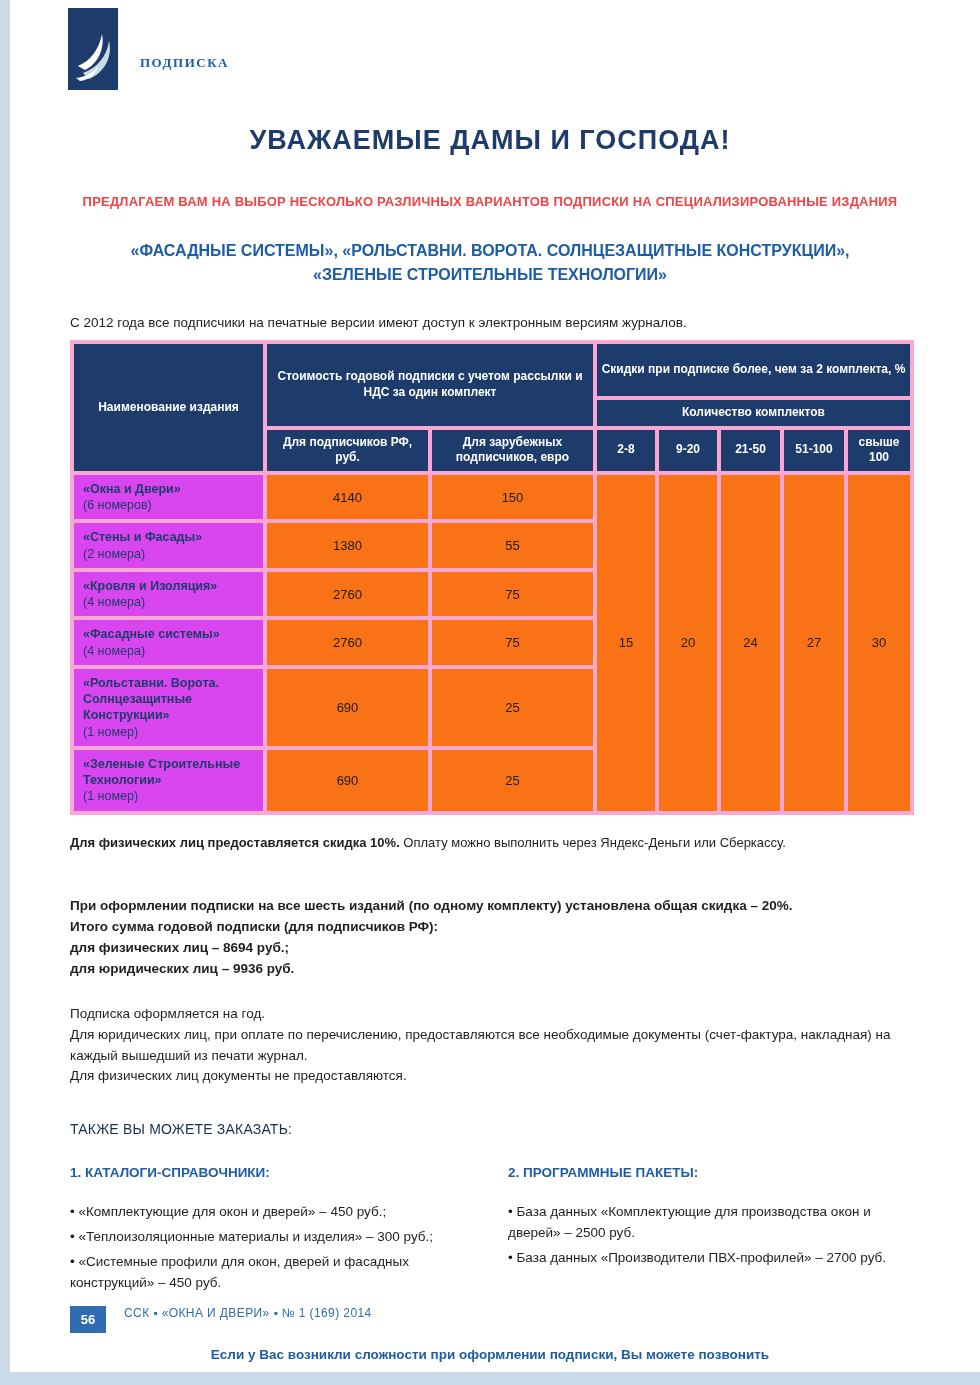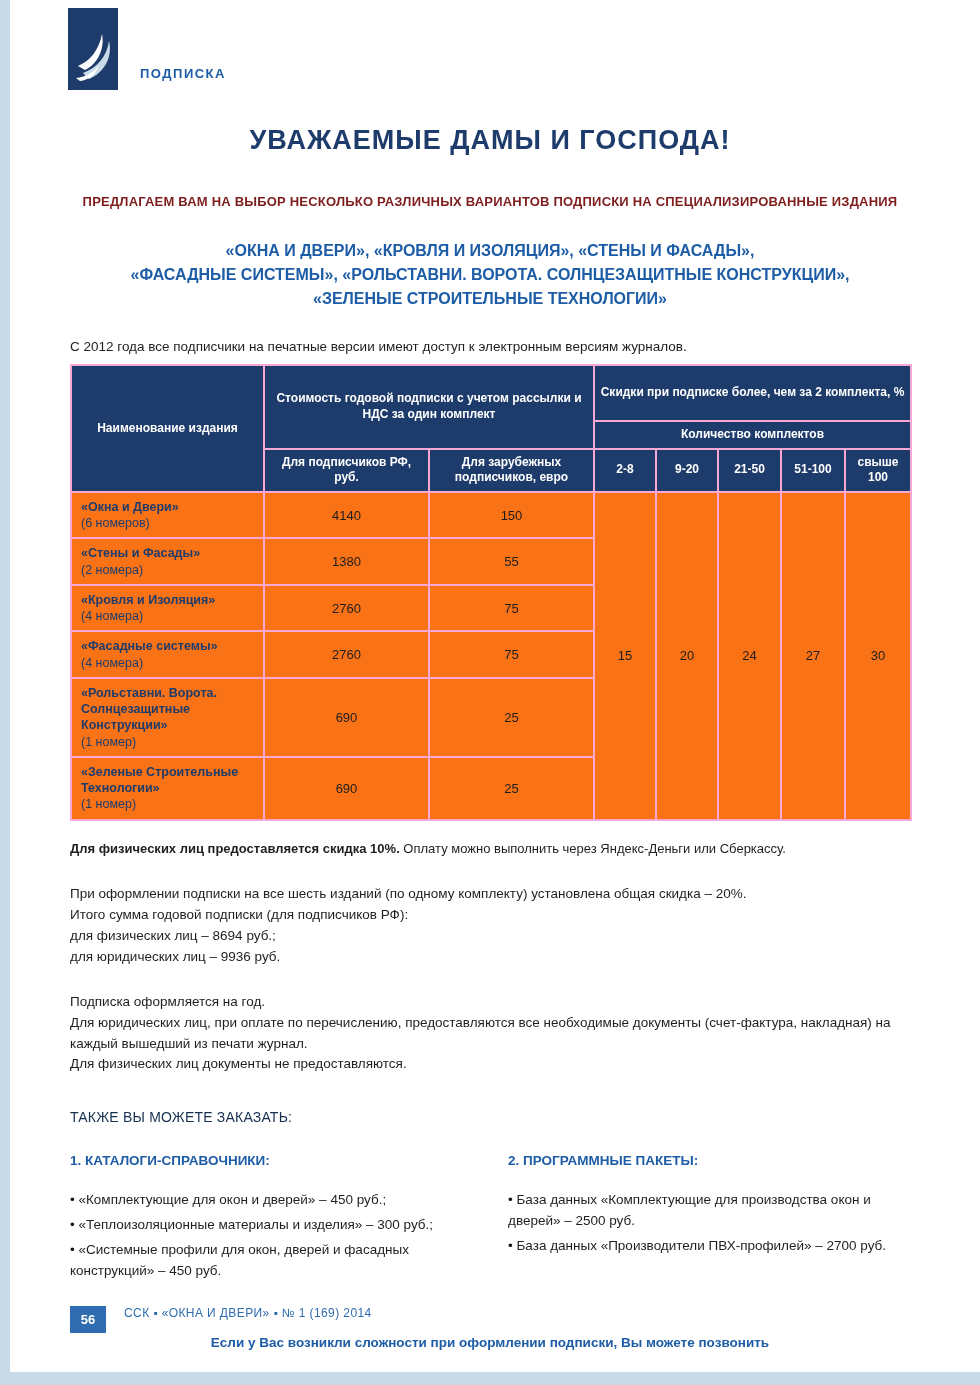--- a/index.html
+++ b/index.html
@@ -30,39 +30,40 @@
   }
   .logo {
     position: absolute;
     left: 68px; top: 8px;
     width: 50px; height: 82px;
     background: #1e3c6b;
   }
   .logo svg { display: block; width: 100%; height: 100%; }
   .section-label {
     position: absolute;
-    left: 140px; top: 66px;
+    left: 140px; top: 55px;
     color: #1d5ca6;
     font-weight: bold;
     font-size: 13px;
     letter-spacing: 1.5px;
+    font-family: Liberation Serif, serif;
   }
   .content { padding: 0 70px; }
   .page-title {
     margin-top: 125px;
     text-align: center;
     color: #1e3c6b;
     font-size: 27px;
     font-weight: bold;
     letter-spacing: 1px;
   }
   .page-subtitle {
     margin-top: 38px;
     text-align: center;
-    color: #7f1d1d;
+    color: #ef4444;
     font-size: 13px;
     font-weight: bold;
     letter-spacing: 0.2px;
     white-space: nowrap;
   }
   .journals {
     margin-top: 30px;
     text-align: center;
     color: #1d5ca6;
     font-weight: bold;
@@ -81,36 +82,36 @@
     color: #1d5ca6;
     font-weight: bold;
     font-size: 14px;
   }
   table.subs {
     margin-top: 10px;
     width: 100%;
     border-collapse: collapse;
     table-layout: fixed;
   }
-  table.subs th, table.subs td { border: 2px solid #f9a8d4; }
+  table.subs th, table.subs td { border: 4px solid #f9a8d4; }
   .th-dark {
     background: #1e3c6b;
     color: #ffffff;
     font-weight: bold;
     font-size: 12px;
     text-align: center;
     vertical-align: middle;
     padding: 5px 4px;
     line-height: 1.3;
   }
   tr.hdr1 { height: 56px; }
   tr.hdr2 { height: 24px; }
   tr.hdr3 { height: 42px; }
   .td-name {
-    background: #f97316;
+    background: #d946ef;
     color: #1e3c6b;
     text-align: left;
     vertical-align: middle;
     padding: 6px 9px;
     font-size: 12.5px;
     line-height: 1.3;
   }
   .td-name .name { font-weight: bold; display: block; }
   .td-name .issues { display: block; color: #1e3c6b; font-weight: normal; }
   .td-val {
@@ -123,23 +124,23 @@
   tr.body-row { height: 38px; }
   tr.body-row-tall { height: 70px; }
   tr.body-row-med { height: 60px; }
   .note {
     margin-top: 18px;
     font-size: 13px;
     line-height: 1.5;
   }
   .note .b { font-weight: bold; }
   .bold-block {
-    margin-top: 26px;
-    font-size: 13.5px;
-    font-weight: normal;
+    margin-top: 44px;
+    font-size: 13.5px;
+    font-weight: bold;
     line-height: 1.55;
   }
   .plain-block {
     margin-top: 24px;
     font-size: 13.5px;
     line-height: 1.55;
   }
   .also-order {
     margin-top: 34px;
     font-weight: normal;
@@ -213,21 +214,20 @@
   </div>
   <div class="section-label">ПОДПИСКА</div>
 
   <div class="content">
 
     <h1 class="page-title">УВАЖАЕМЫЕ ДАМЫ И ГОСПОДА!</h1>
 
     <div class="page-subtitle">ПРЕДЛАГАЕМ ВАМ НА ВЫБОР НЕСКОЛЬКО РАЗЛИЧНЫХ ВАРИАНТОВ ПОДПИСКИ НА СПЕЦИАЛИЗИРОВАННЫЕ ИЗДАНИЯ</div>
 
     <div class="journals">
-      <div>«ОКНА И ДВЕРИ», «КРОВЛЯ И ИЗОЛЯЦИЯ», «СТЕНЫ И ФАСАДЫ»,</div>
       <div>«ФАСАДНЫЕ СИСТЕМЫ», «РОЛЬСТАВНИ. ВОРОТА. СОЛНЦЕЗАЩИТНЫЕ КОНСТРУКЦИИ»,</div>
       <div>«ЗЕЛЕНЫЕ СТРОИТЕЛЬНЫЕ ТЕХНОЛОГИИ»</div>
     </div>
 
     <p class="intro">С 2012 года все подписчики на печатные версии имеют доступ к электронным версиям журналов.</p>
 
 
     <table class="subs">
       <colgroup>
         <col style="width:193px">

